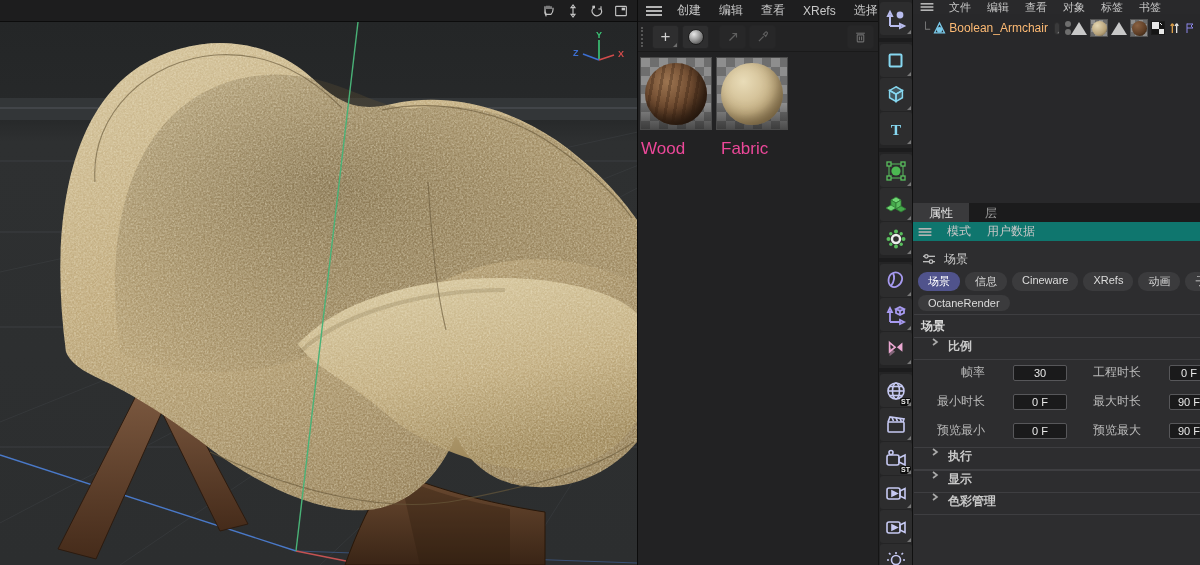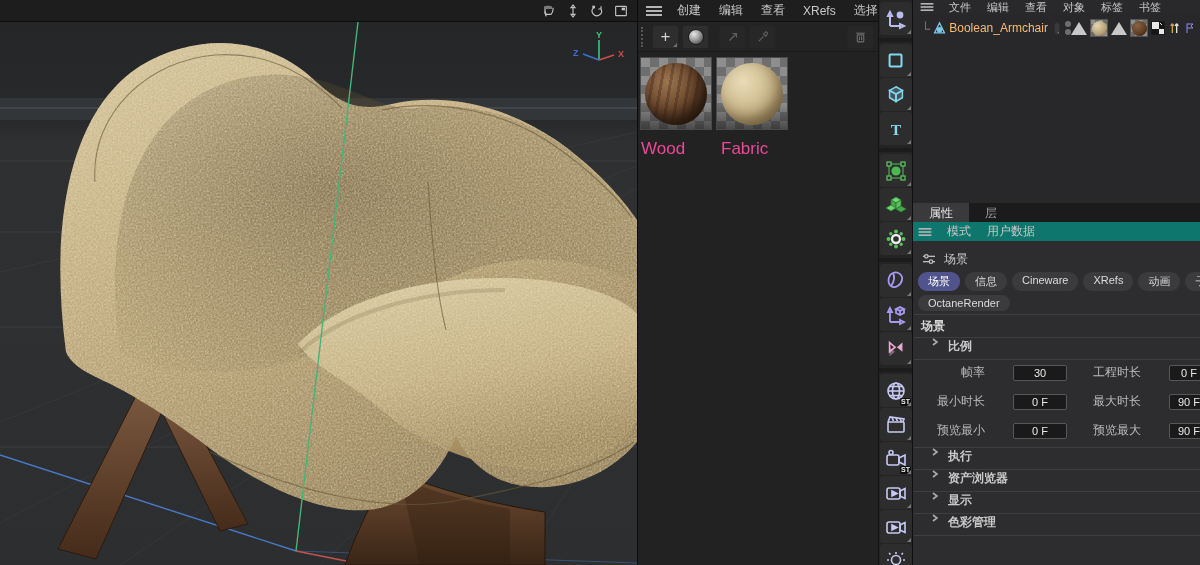--- a/index.html
+++ b/index.html
@@ -607,28 +607,20 @@
 
       <div class="sec-row">
         <span class="chev">
             <svg width="8" height="8" viewBox="0 0 8 8" fill="none" stroke="#aaa" stroke-width="1.6">
               <polyline points="2,1 6,4 2,7"></polyline>
             </svg>
           </span>
         <span>执行</span>
       </div>
       <div class="hr"></div>
-      <div class="sec-row">
-        <span class="chev">
-            <svg width="8" height="8" viewBox="0 0 8 8" fill="none" stroke="#aaa" stroke-width="1.6">
-              <polyline points="2,1 6,4 2,7"></polyline>
-            </svg>
-          </span>
-        <span>资产浏览器</span>
-      </div>
       <div class="hr"></div>
       <div class="sec-row">
         <span class="chev">
             <svg width="8" height="8" viewBox="0 0 8 8" fill="none" stroke="#aaa" stroke-width="1.6">
               <polyline points="2,1 6,4 2,7"></polyline>
             </svg>
           </span>
         <span>显示</span>
       </div>
       <div class="hr"></div>

